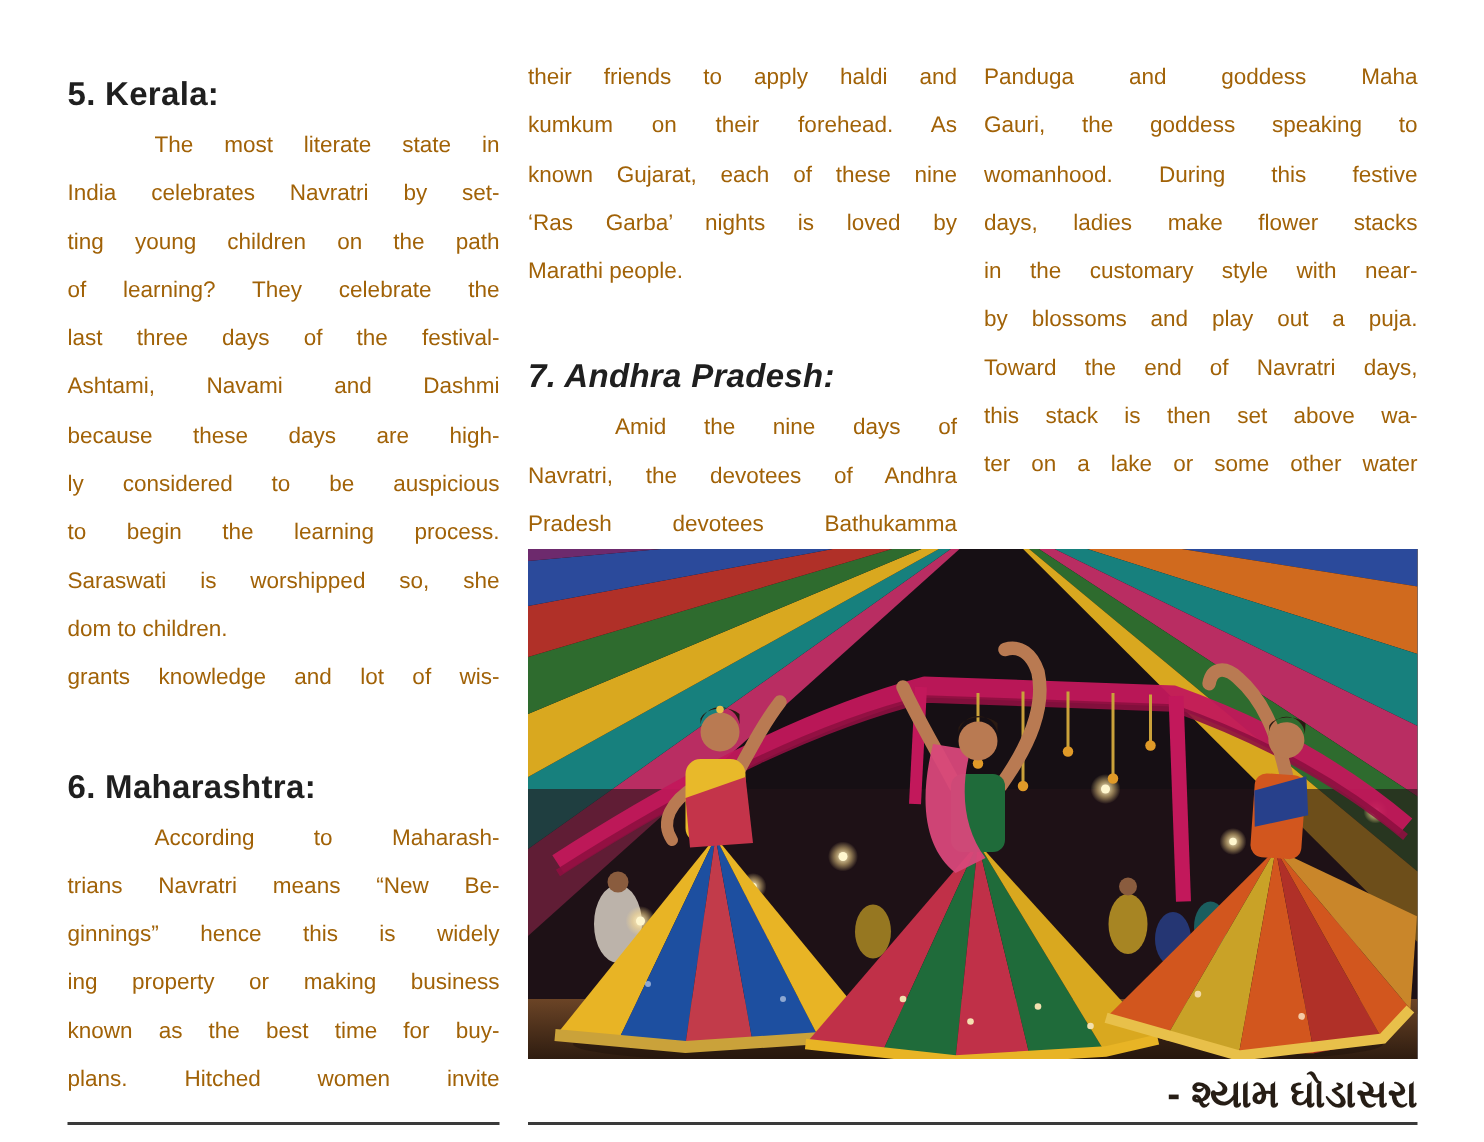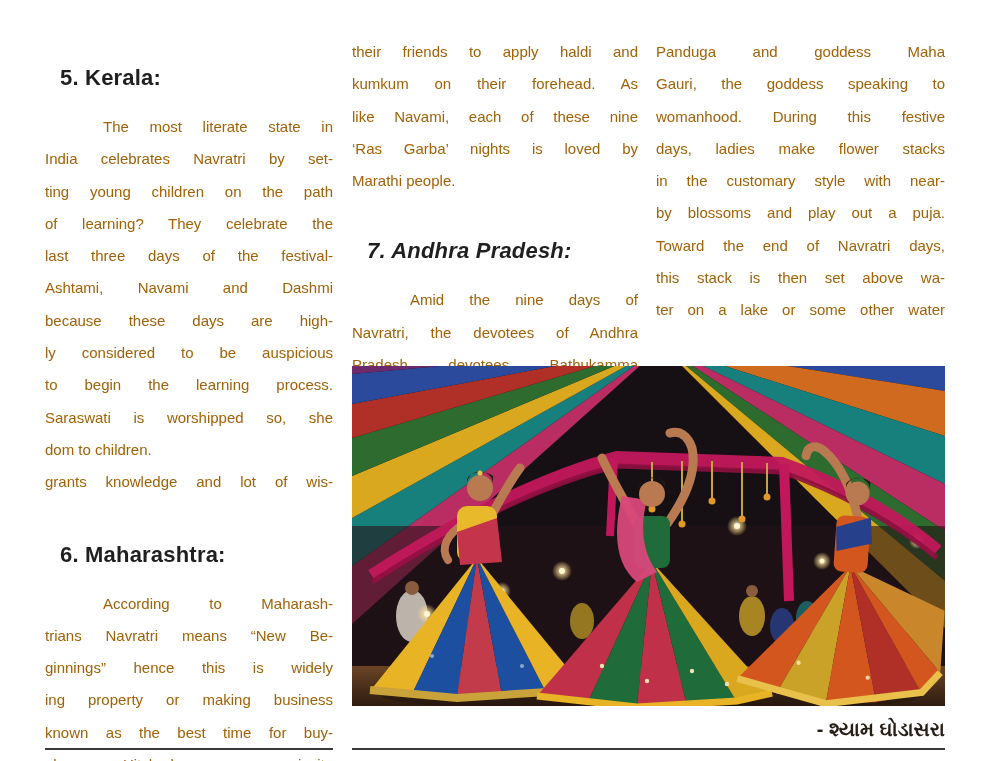--- a/index.html
+++ b/index.html
@@ -5,39 +5,39 @@
   html,body { margin:0; padding:0; background:#ffffff; }
   .page {
     position:relative; width:989px; height:761px; background:#ffffff;
     font-family:"Liberation Sans", sans-serif; overflow:hidden;
   }
   .col { position:absolute; }
   #col1 { left:45px;  top:45px; width:288px; }
   #col2 { left:352px; top:36px; width:286px; }
   #col3 { left:656px; top:36px; width:289px; }
   .h {
-    margin:15px; font-size:22px; line-height:36px; font-weight:bold;
+    margin:0; font-size:22px; line-height:36px; font-weight:bold;
     color:#1f1f1f; letter-spacing:0.2px;
   }
   .h.gap1 { margin-top:38px; }
   .h.gap2 { margin-top:36px;font-style:italic; }
   .para { margin:0; }
   .line {
     font-size:15px; line-height:32.3px; color:#a16207;
     text-justify:inter-word;
   }
   .line.j { text-align:justify; text-align-last:justify; }
   .line.ind { text-indent:58px; }
   .photo {
     position:absolute; left:352px; top:366px; width:593px; height:340px;
     margin:0; background:#160f14;
   }
   .photo svg { display:block; width:100%; height:100%; }
   .signature {
-    position:absolute; right:44px; top:712px; font-size:20px; line-height:34px;
+    position:absolute; right:44px; top:712px; font-size:26px; line-height:34px;
     font-weight:bold; color:#261d15; text-align:right;
   }
   .rule { position:absolute; height:2px; background:#3a3a3a; top:748px; }
   .rule-left  { left:45px;  width:288px; }
   .rule-right { left:352px; width:593px; }
 </style>
 </head>
 <body>
 
 <div class="page">
@@ -66,21 +66,21 @@
         <div class="line j">ing property or making business</div>
         <div class="line j">known as the best time for buy-</div>
         <div class="line j">plans. Hitched women invite</div>
       </div>
   </div>
 
   <div class="col" id="col2">
     <div class="para">
         <div class="line j">their friends to apply haldi and</div>
         <div class="line j">kumkum on their forehead. As</div>
-        <div class="line j">like Navami, each of these nine</div>
+        <div class="line j">known Gujarat, each of these nine</div>
         <div class="line j">‘Ras Garba’ nights is loved by</div>
         <div class="line">Marathi people.</div>
       </div>
     <h2 class="h gap2">7. Andhra Pradesh:</h2>
     <div class="para">
         <div class="line j ind">Amid the nine days of</div>
         <div class="line j">Navratri, the devotees of Andhra</div>
         <div class="line j">Pradesh devotees Bathukamma</div>
       </div>
   </div>

